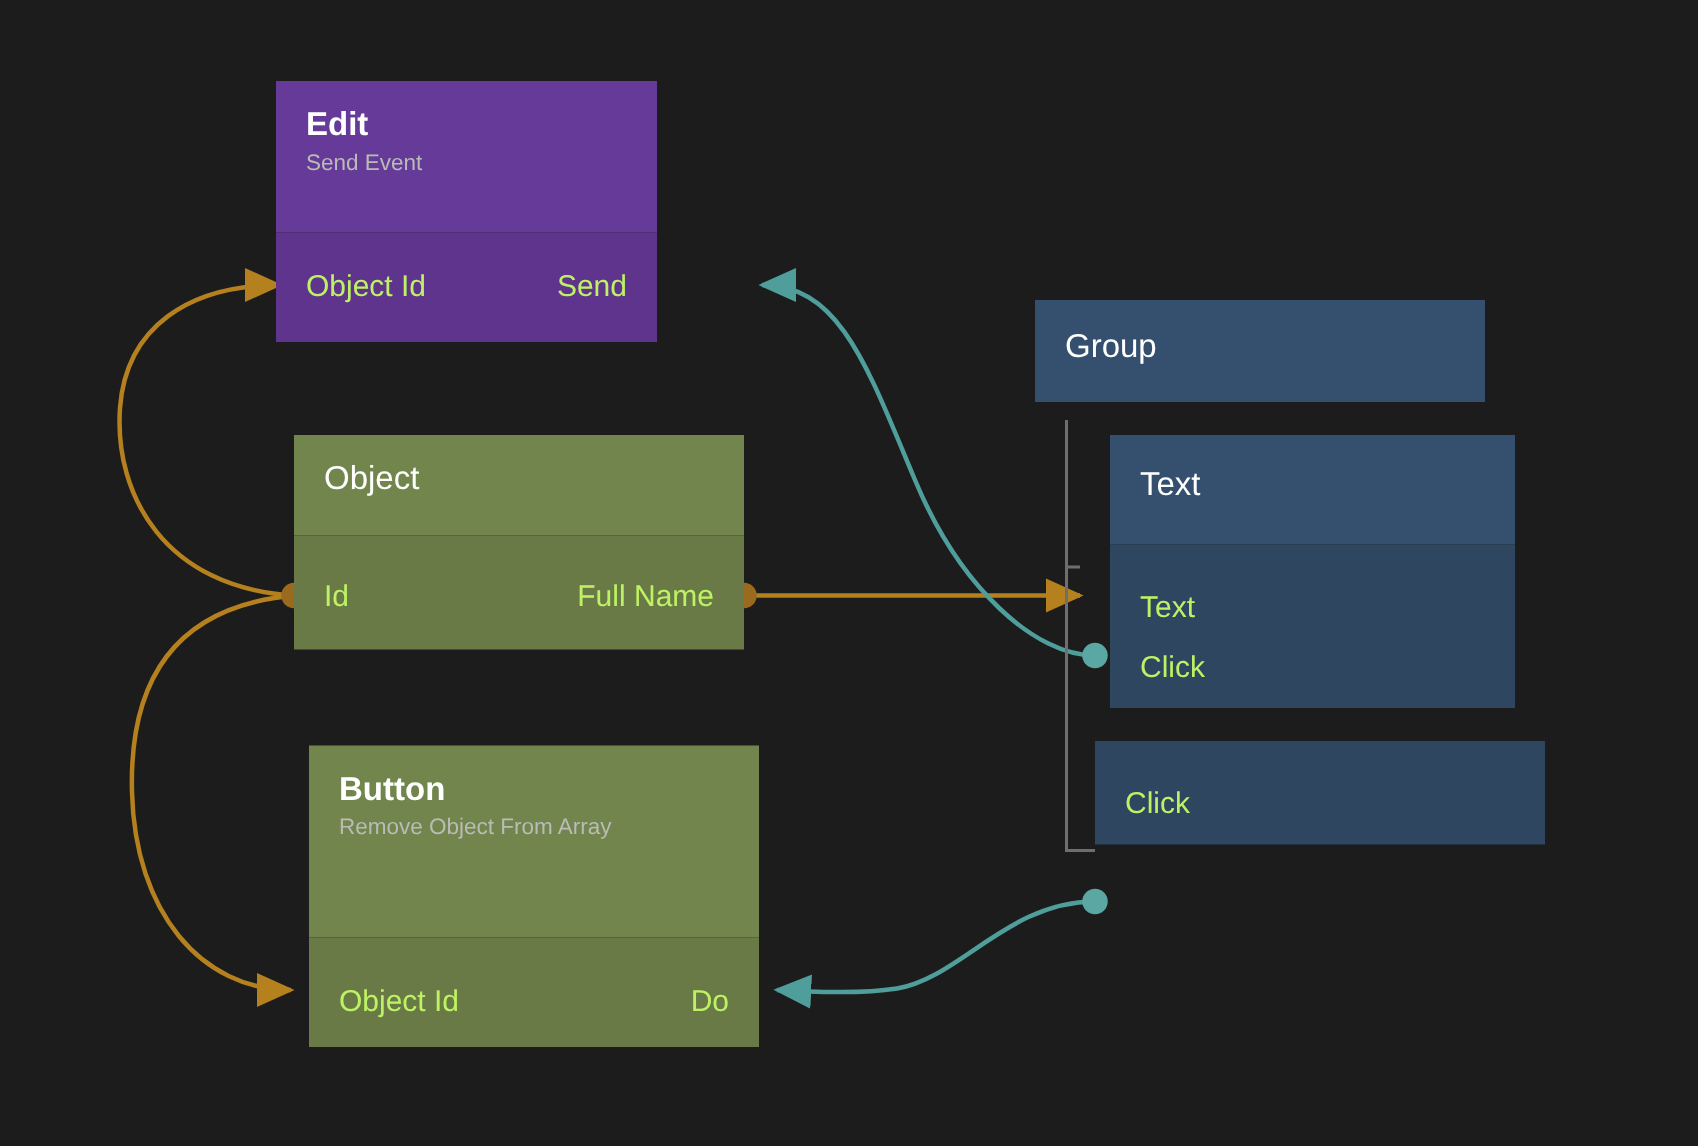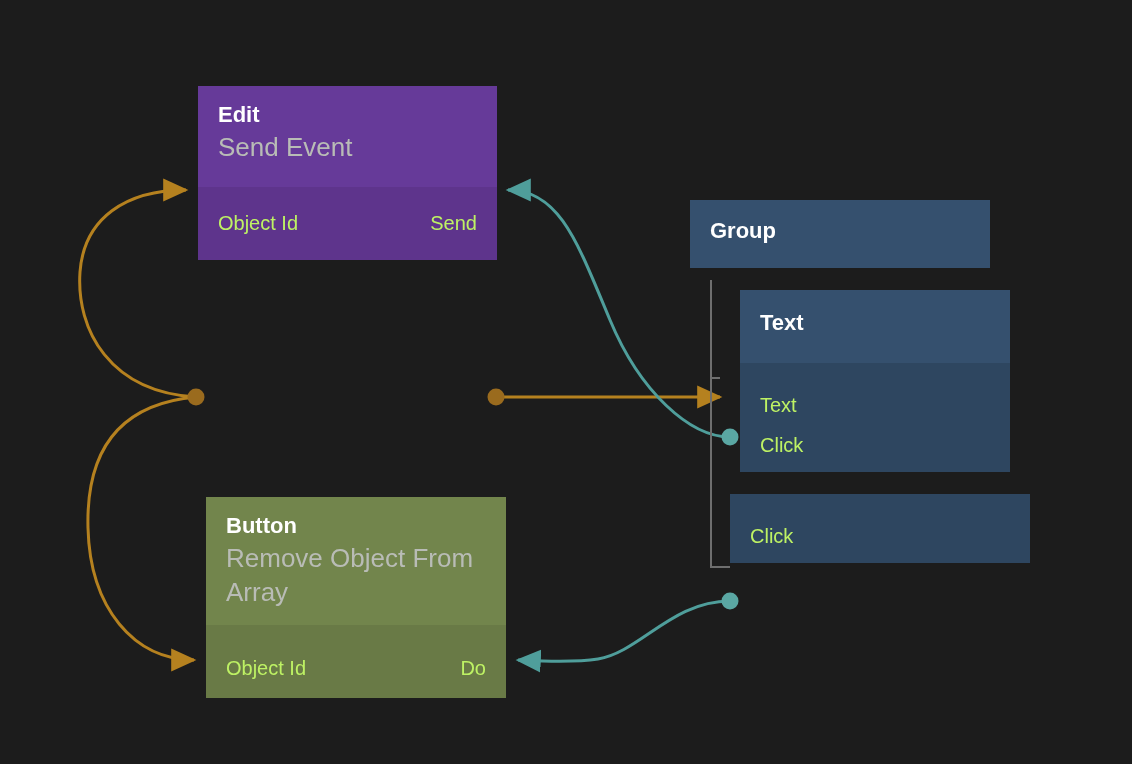--- a/index.html
+++ b/index.html
@@ -31,25 +31,24 @@
   }
   .node-header {
     box-sizing: border-box;
     padding: 16px 20px 14px 20px;
   }
   .node-title {
     font-size: 22px;
     color: #ffffff;
     line-height: 1.22;
     display: block;
-    font-weight: bold;
   }
   .node-title.bold { font-weight: bold; }
   .node-subtitle {
-    font-size: 26px;
+    font-size: 15px;
     color: #b9bcb6;
     line-height: 1.30;
     display: block;
     margin-top: 2px;
   }
   .node-body {
     box-sizing: border-box;
     position: relative;
     padding: 0 20px;
   }
@@ -108,33 +107,44 @@
     <circle cx="196" cy="397" r="8.5" fill="#9a6b1e"></circle>
     <circle cx="496" cy="397" r="8.5" fill="#9a6b1e"></circle>
     <circle cx="730" cy="437" r="8.5" fill="#5aa7a3"></circle>
     <circle cx="730" cy="601" r="8.5" fill="#5aa7a3"></circle>
   </svg>
 
   <div class="tree-line" style="left:710px; top:280px; width:2px; height:288px;"></div>
   <div class="tree-line" style="left:710px; top:377px; width:10px; height:2px;"></div>
   <div class="tree-line" style="left:710px; top:566px; width:20px; height:2px;"></div>
 
-  <div class="node theme-purple" style="left:198px; top:54px; width:299px;margin-top:32px;">
+  <div class="node theme-purple" style="left:184px; top:54px; width:254px;">
     <div class="node-header" style="height:101px;">
       <span class="node-title bold">Edit</span>
       <span class="node-subtitle">Send Event</span>
     </div>
     <div class="node-body" style="height:73px; padding-top:16px;">
       <div class="port-row">
         <span class="port-label-left">Object Id</span>
         <span class="port-label-right">Send</span>
       </div>
     </div>
   </div>
 
+  <div class="node theme-green" style="left:196px; top:290px; width:300px;">
+    <div class="node-header" style="height:67px;">
+      <span class="node-title">Object</span>
+    </div>
+    <div class="node-body" style="height:76px; padding-top:21px;">
+      <div class="port-row">
+        <span class="port-label-left">Id</span>
+        <span class="port-label-right">Full Name</span>
+      </div>
+    </div>
+  </div>
 
   <div class="node theme-green" style="left:206px; top:497px; width:300px;">
     <div class="node-header" style="height:128px;">
       <span class="node-title bold">Button</span>
       <span class="node-subtitle">Remove Object From Array</span>
     </div>
     <div class="node-body" style="height:73px; padding-top:23px;">
       <div class="port-row">
         <span class="port-label-left">Object Id</span>
         <span class="port-label-right">Do</span>

